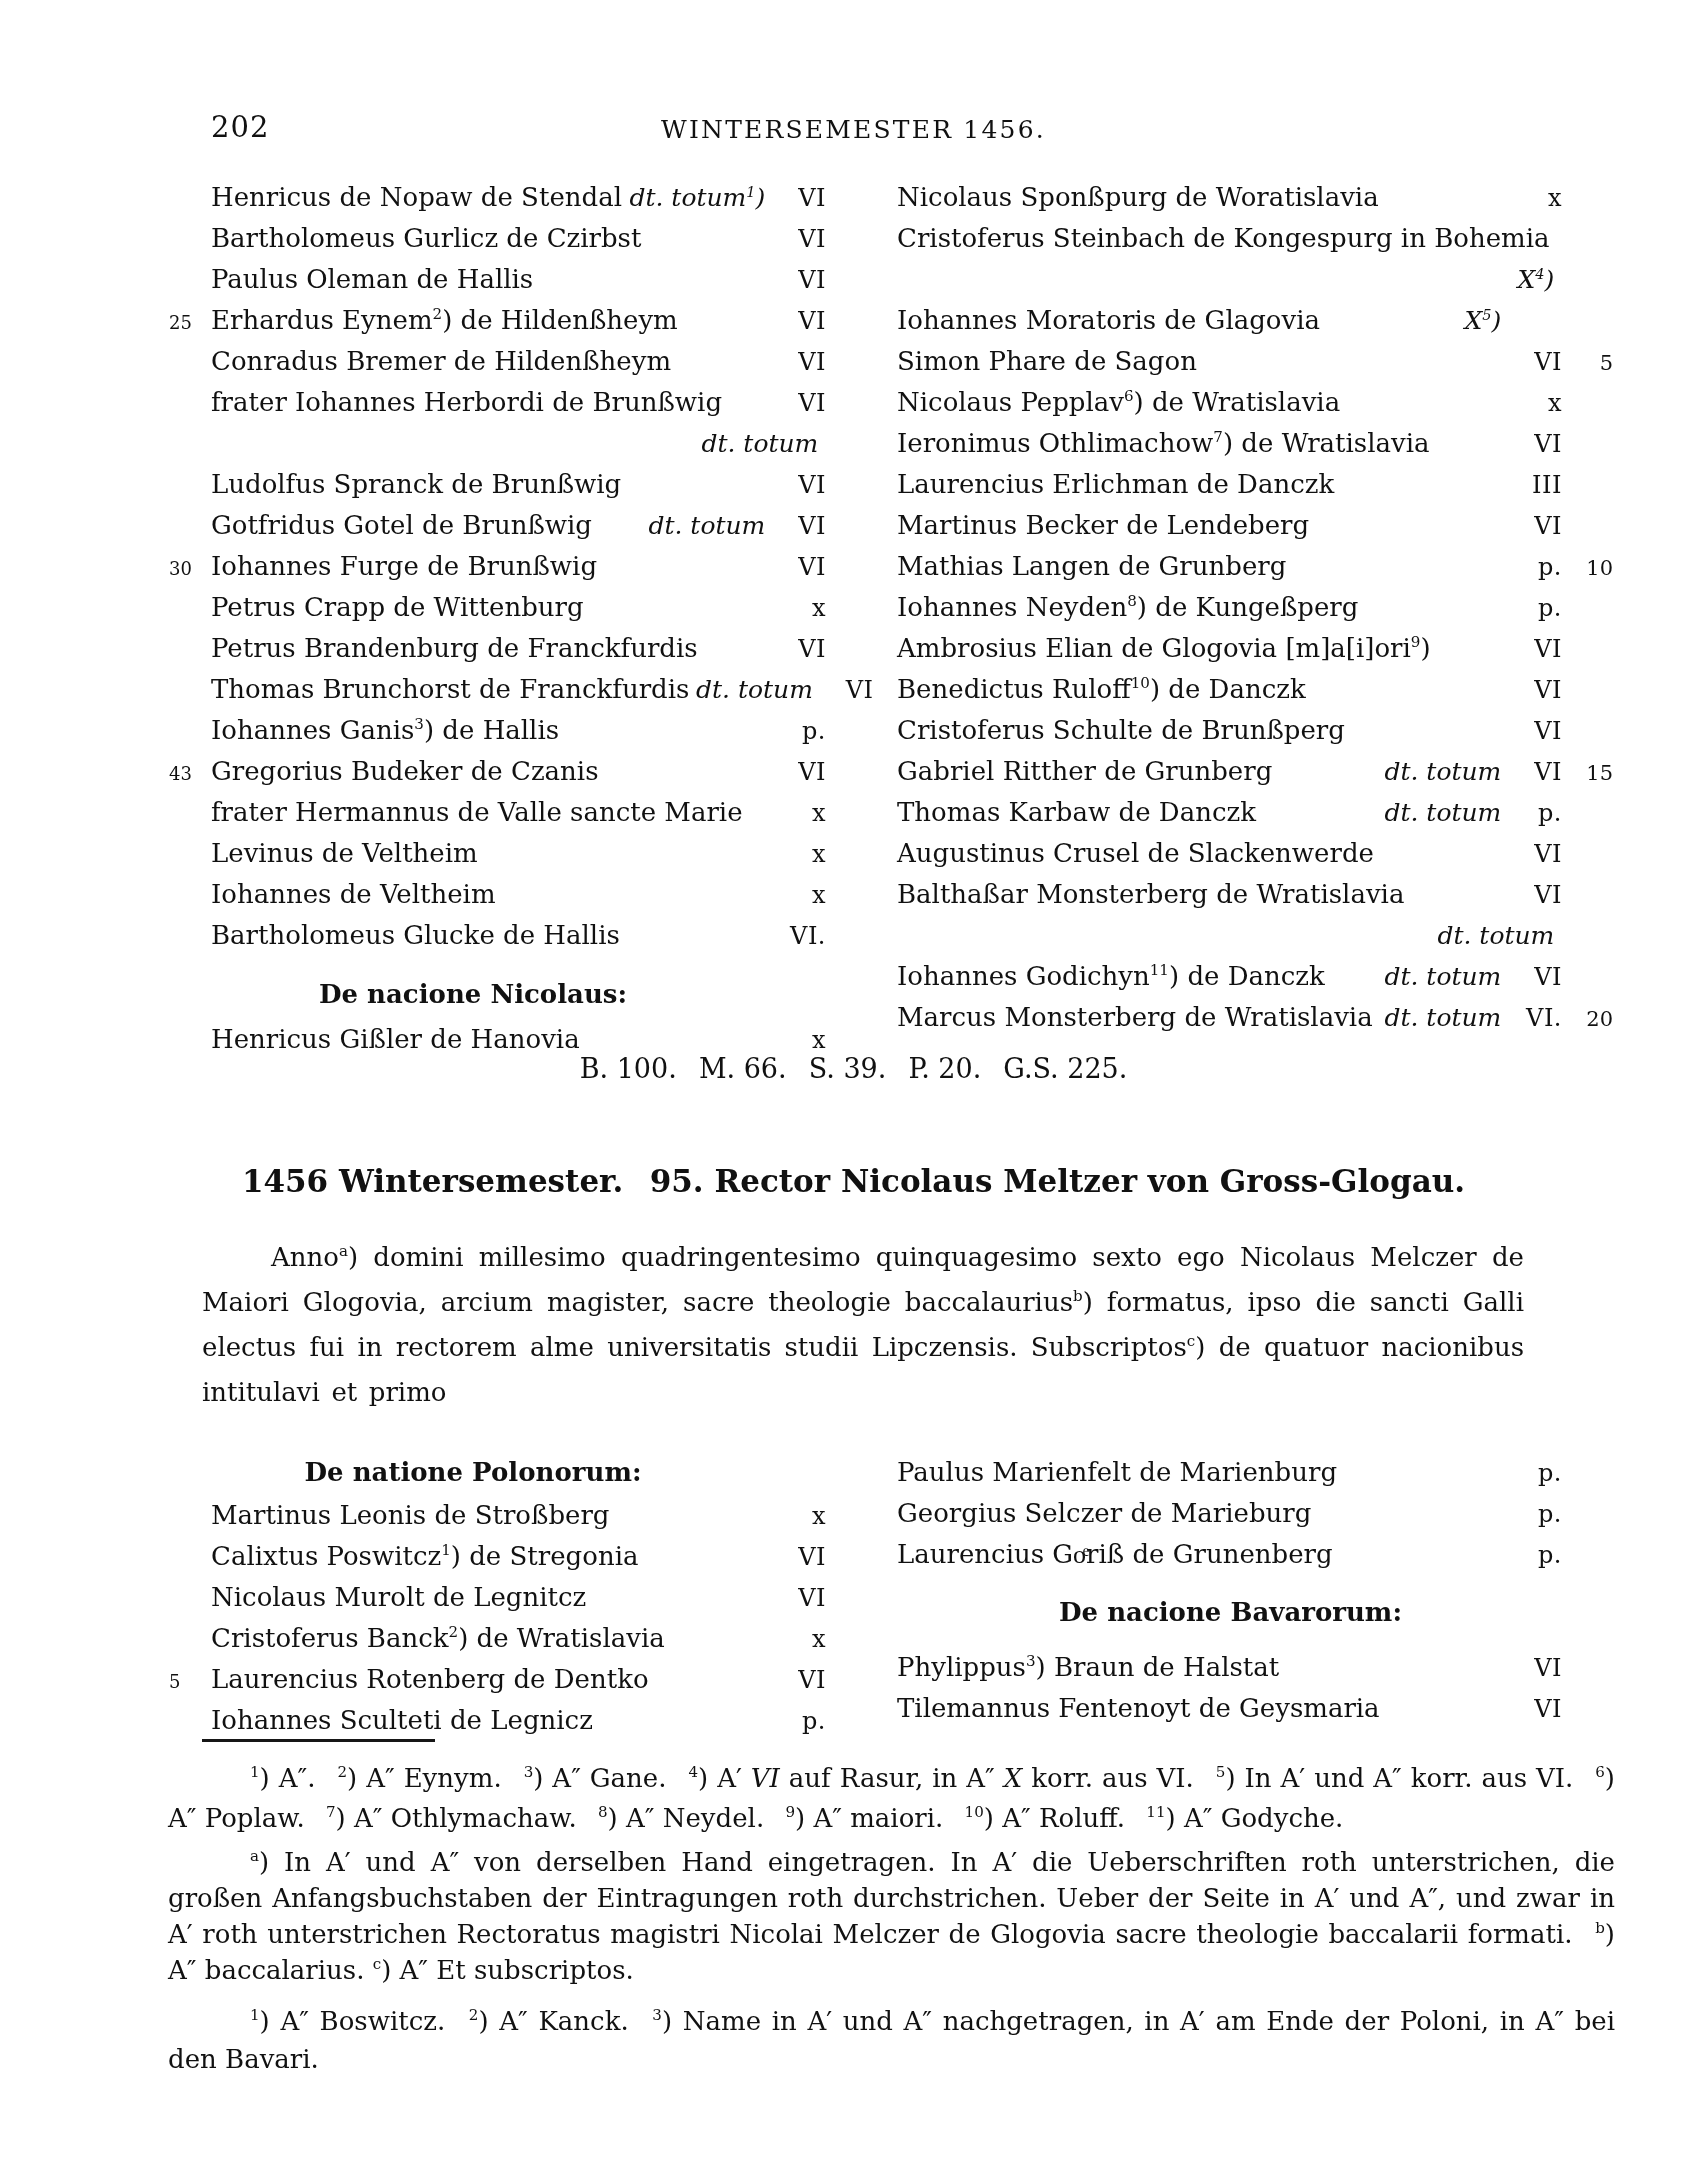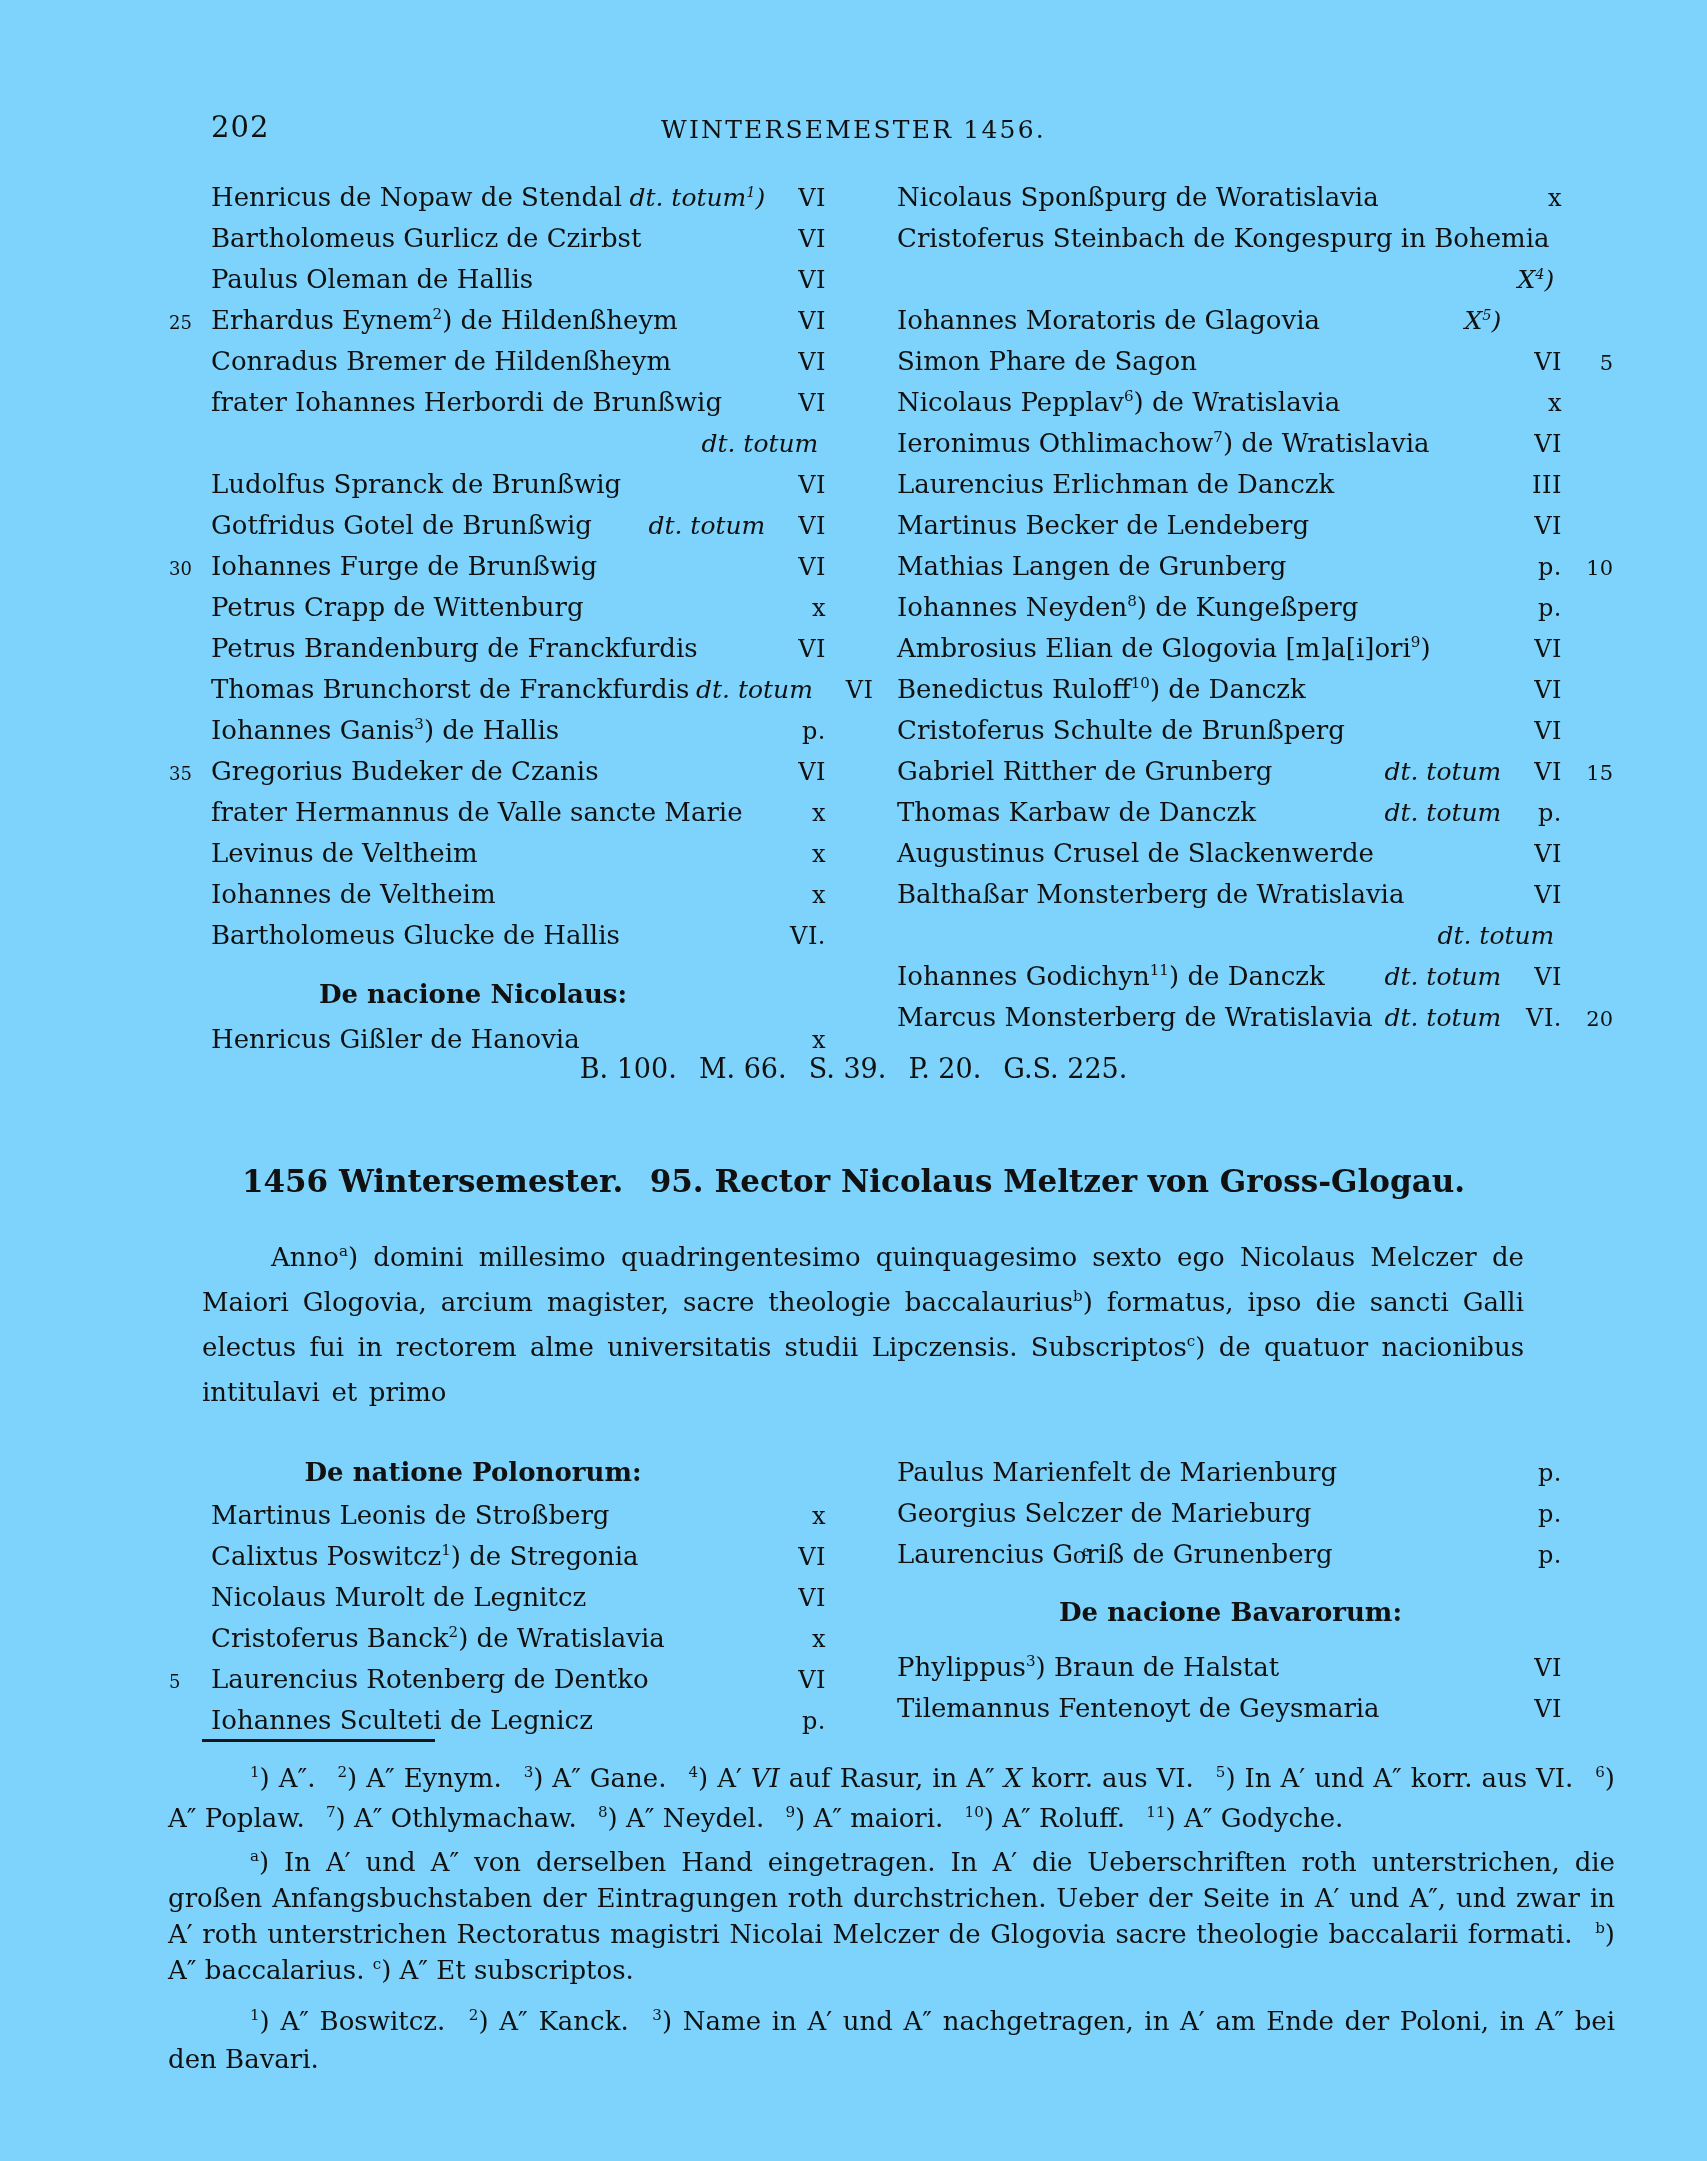--- a/index.html
+++ b/index.html
@@ -1,19 +1,19 @@
 <!DOCTYPE html>
 <html style="font-size:8.8px"><head>
 <meta charset="utf-8">
 <style>
   html,body{margin:0;padding:0;background:#d9d9d9;}
   .page{
     position:relative;
     width:1707px;height:2161px;
-    background:#7dd3fc;
+    background:#ffffff;
     color:#111111;
     font-family:"DejaVu Serif", "Liberation Serif", serif;
     overflow:hidden;
   }
   
   .pagenum{position:absolute;top:110px;left:211px;font-size:29px;letter-spacing:1.1px;}
   .runhead{position:absolute;top:115px;left:0;width:100%;text-align:center;font-size:25px;letter-spacing:2.2px;}
   
   .lists{position:absolute;left:169px;width:1444px;display:flex;justify-content:space-between;gap:16px;}
   #upper-lists{top:177px;}
@@ -124,21 +124,21 @@
           <span class="name">Thomas Brunchorst de Franckfurdis</span>
           <span class="pay-it">dt. totum</span>
           <span class="mark">VI</span>
         </div>
         <div class="row">
           <span class="mnum"></span>
           <span class="name">Iohannes Ganis<sup>3</sup>) de Hallis</span>
           <span class="mark">p.</span>
         </div>
         <div class="row">
-          <span class="mnum">35</span>
+          <span class="mnum">43</span>
           <span class="name">Gregorius Budeker de Czanis</span>
           <span class="mark">VI</span>
         </div>
         <div class="row">
           <span class="mnum"></span>
           <span class="name">frater Hermannus de Valle sancte Marie</span>
           <span class="mark">x</span>
         </div>
         <div class="row">
           <span class="mnum"></span>

